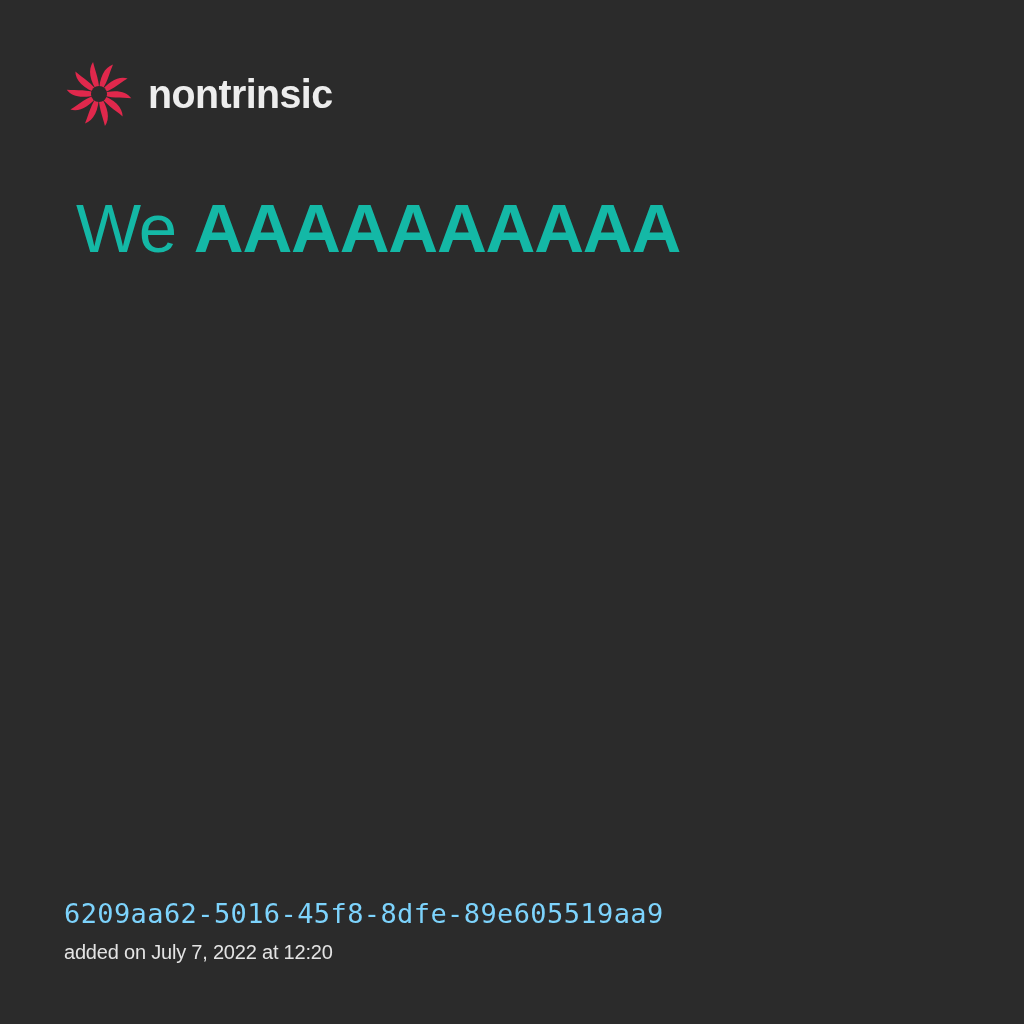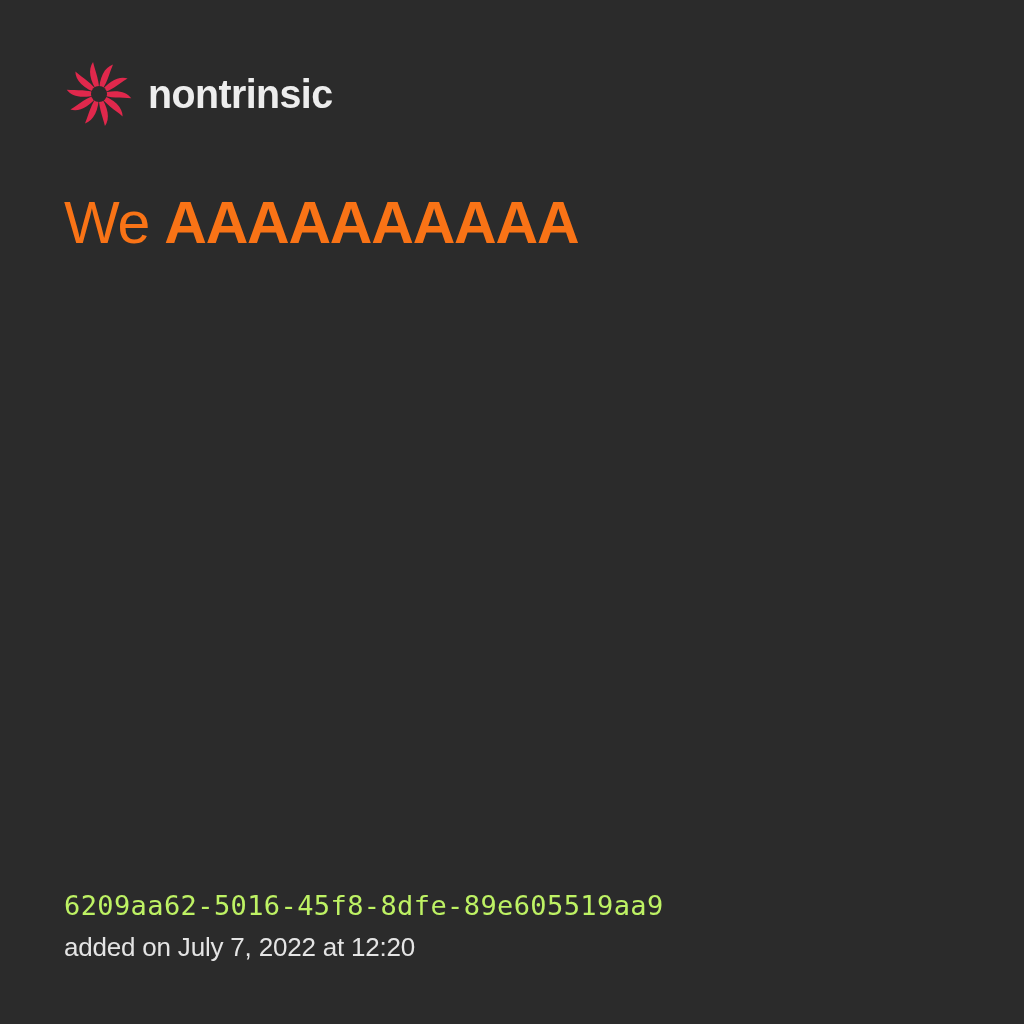--- a/index.html
+++ b/index.html
@@ -48,26 +48,26 @@
     color: #ededed;
     line-height: 1;
     white-space: nowrap;
     transform: scaleX(0.96);
     transform-origin: left center;
   }
 
   
   .headline {
     position: absolute;
-    left: 64px;
+    left: 76px;
     top: 192px;
     width: 912px;
-    font-size: 59px;
+    font-size: 69px;
     line-height: 1.06;
-    color: #f97316;
+    color: #14b8a6;
     letter-spacing: -1.2px;
     white-space: pre-wrap;
     word-break: break-word;
   }
   .headline .lead {
     font-weight: 300;
   }
   .headline .emphasis {
     font-weight: 700;
   }
@@ -76,28 +76,28 @@
   .meta {
     position: absolute;
     left: 64px;
     bottom: 58px;
     width: 912px;
   }
   .meta-id {
     font-family: "DejaVu Sans Mono", "Liberation Mono", monospace;
     font-size: 27px;
     letter-spacing: 0.4px;
-    color: #bef264;
+    color: #7dd3fc;
     line-height: 1.42;
     white-space: nowrap;
   }
   .meta-date {
     font-family: "Liberation Sans", sans-serif;
     font-weight: 400;
-    font-size: 26px;
+    font-size: 20px;
     letter-spacing: -0.2px;
     color: #e4e4e4;
     line-height: 1.42;
     margin-top: 4px;
     white-space: nowrap;
   }
 </style>
 </head>
 <body>
 

